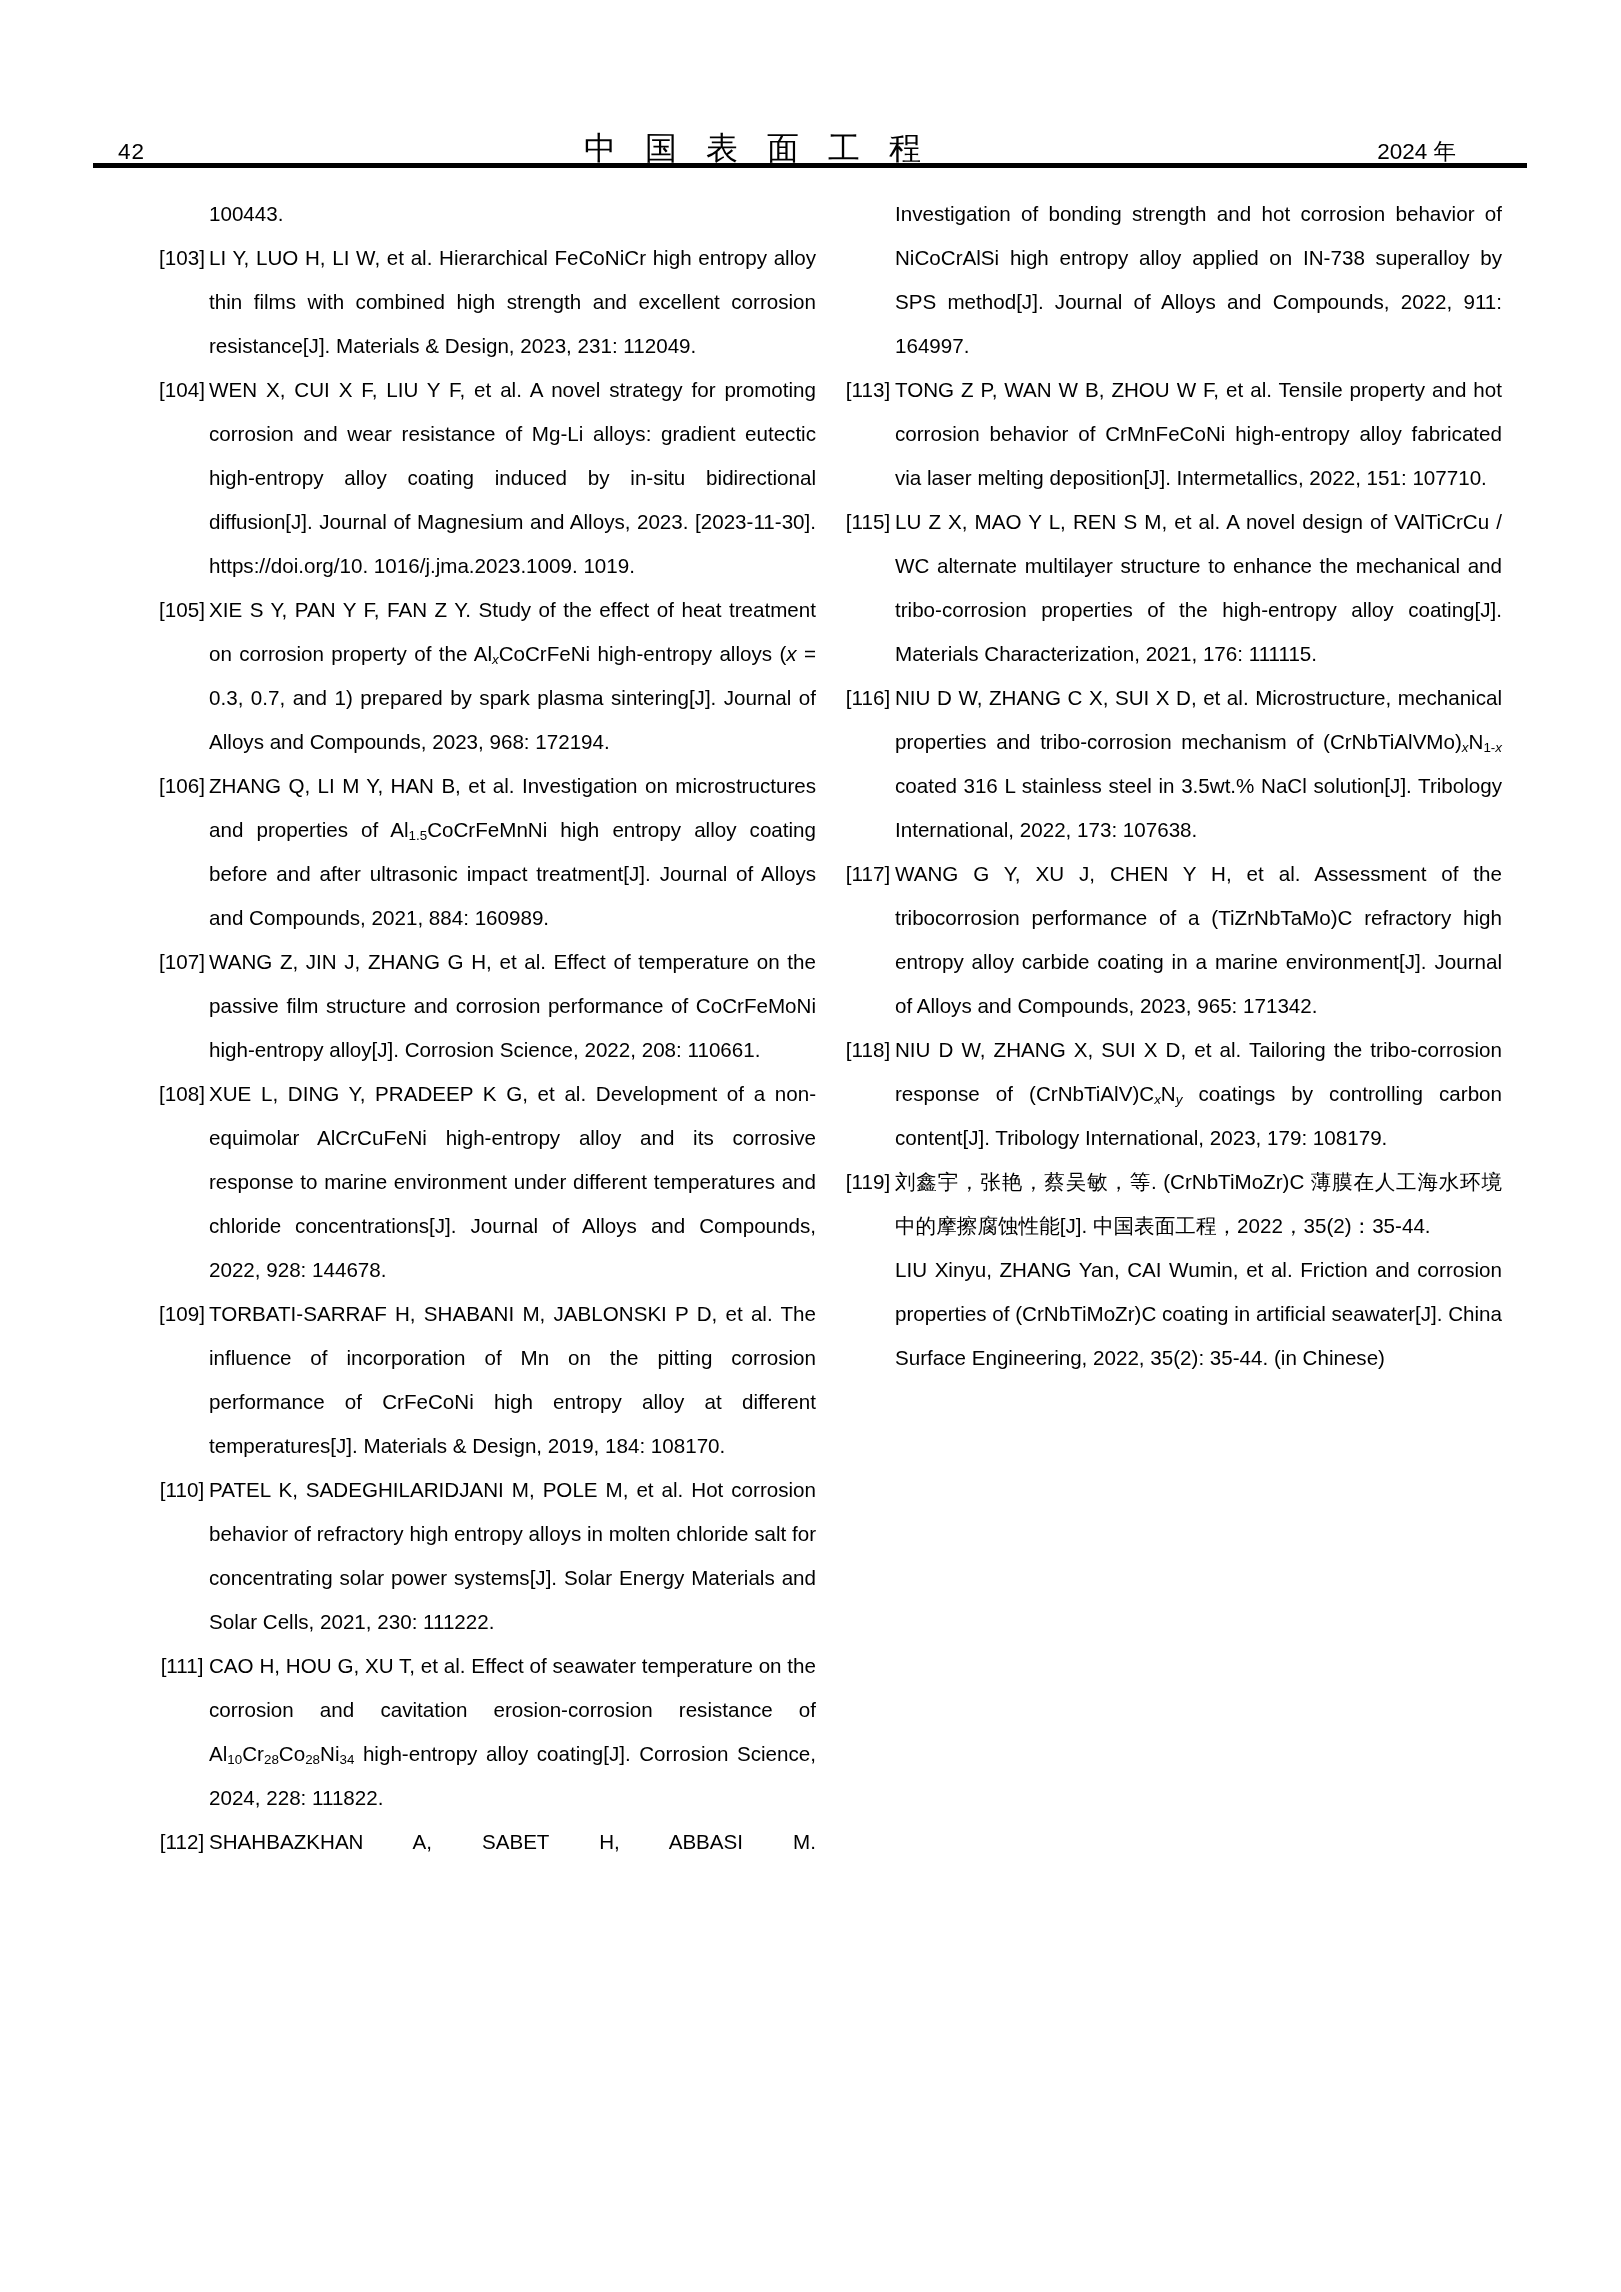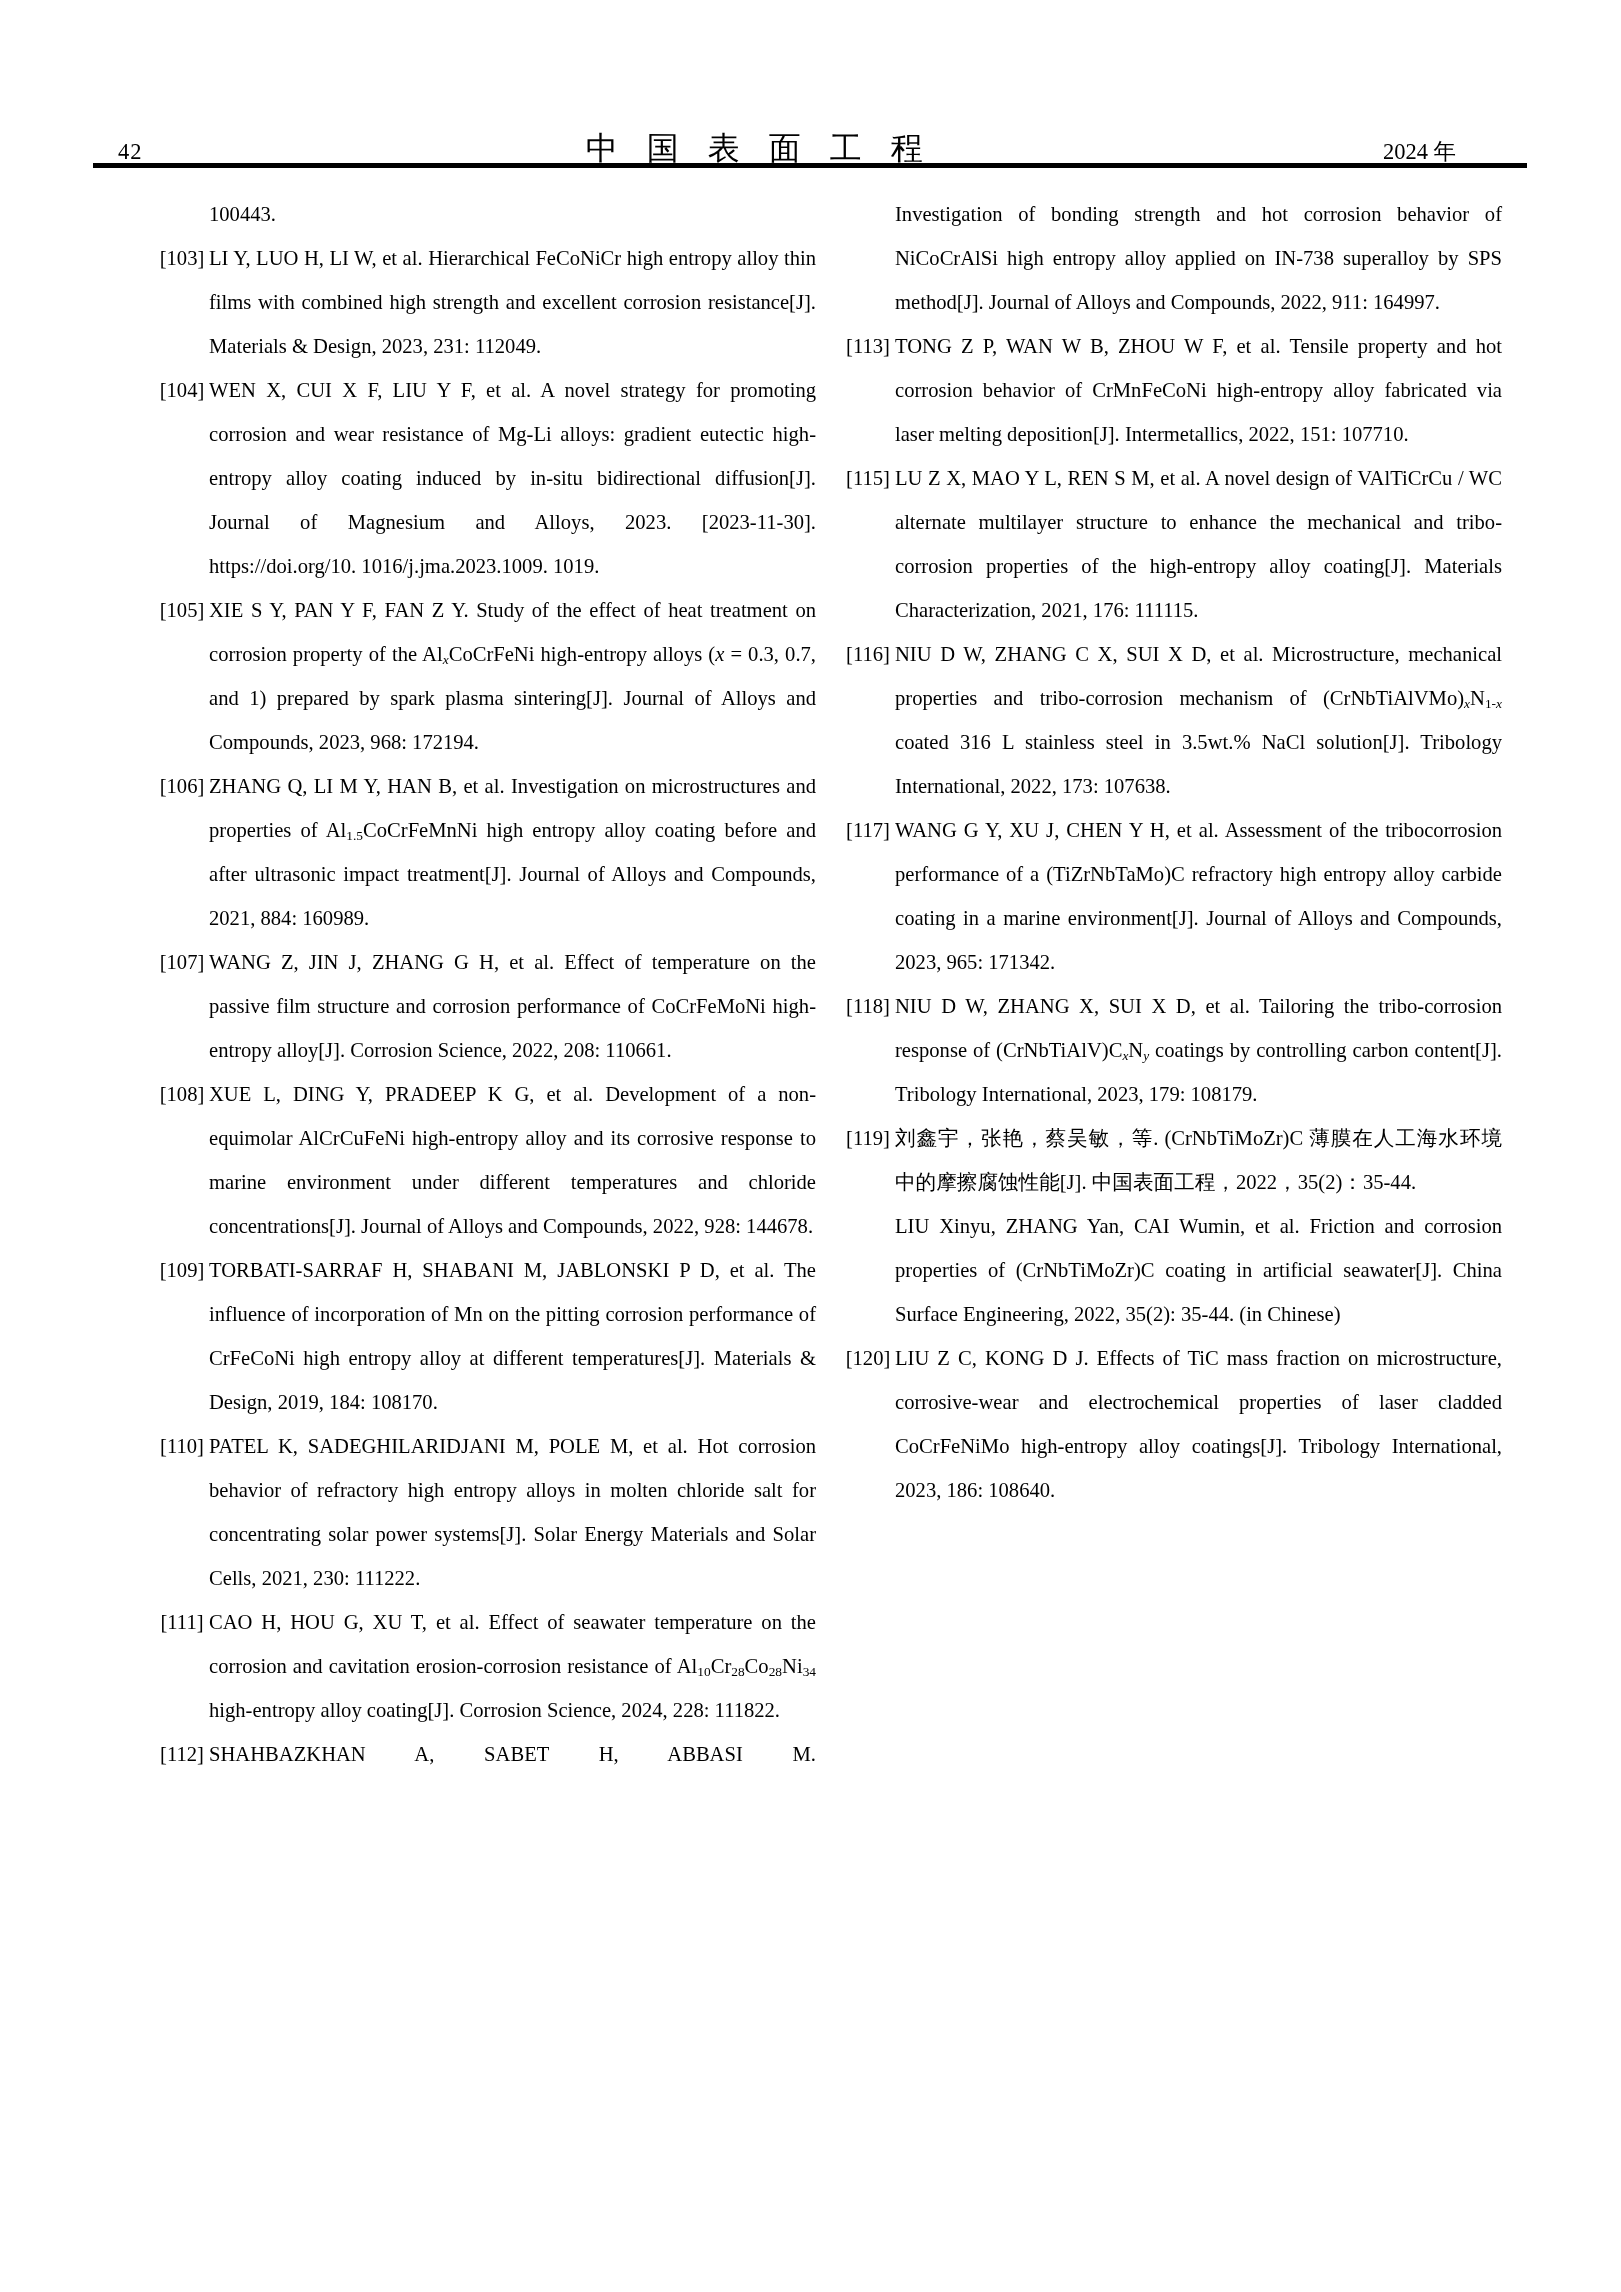--- a/index.html
+++ b/index.html
@@ -5,21 +5,21 @@
   html, body {
     margin: 0;
     padding: 0;
     background: #ffffff;
   }
   .page {
     position: relative;
     width: 1621px;
     height: 2293px;
     background: #ffffff;
-    font-family: Liberation Serif, serif;
+    font-family: Liberation Sans, sans-serif;
     color: #000000;
     overflow: hidden;
   }
   .header {
     position: absolute;
     left: 118px;
     right: 165px;
     top: 127px;
     height: 33px;
     display: flex;
@@ -153,19 +153,15 @@
         <div class="txt">NIU D W, ZHANG X, SUI X D, et al. Tailoring the tribo-corrosion response of (CrNbTiAlV)C<sub><i>x</i></sub>N<sub><i>y</i></sub> coatings by controlling carbon content[J]. Tribology International, 2023, 179: 108179.</div>
       </div>
       <div class="ref">
         <span class="num">[119]</span>
         <div class="txt">刘鑫宇，张艳，蔡吴敏，等. (CrNbTiMoZr)C 薄膜在人工海水环境中的摩擦腐蚀性能[J]. 中国表面工程，2022，35(2)：35-44.</div>
       </div>
       <div class="ref">
         <span class="num"></span>
         <div class="txt">LIU Xinyu, ZHANG Yan, CAI Wumin, et al. Friction and corrosion properties of (CrNbTiMoZr)C coating in artificial seawater[J]. China Surface Engineering, 2022, 35(2): 35-44. (in Chinese)</div>
       </div>
-      <div class="ref">
-        <span class="num">[120]</span>
-        <div class="txt">LIU Z C, KONG D J. Effects of TiC mass fraction on microstructure, corrosive-wear and electrochemical properties of laser cladded CoCrFeNiMo high-entropy alloy coatings[J]. Tribology International, 2023, 186: 108640.</div>
-      </div>
     </div>
 </div>
 
 
 </body></html>

